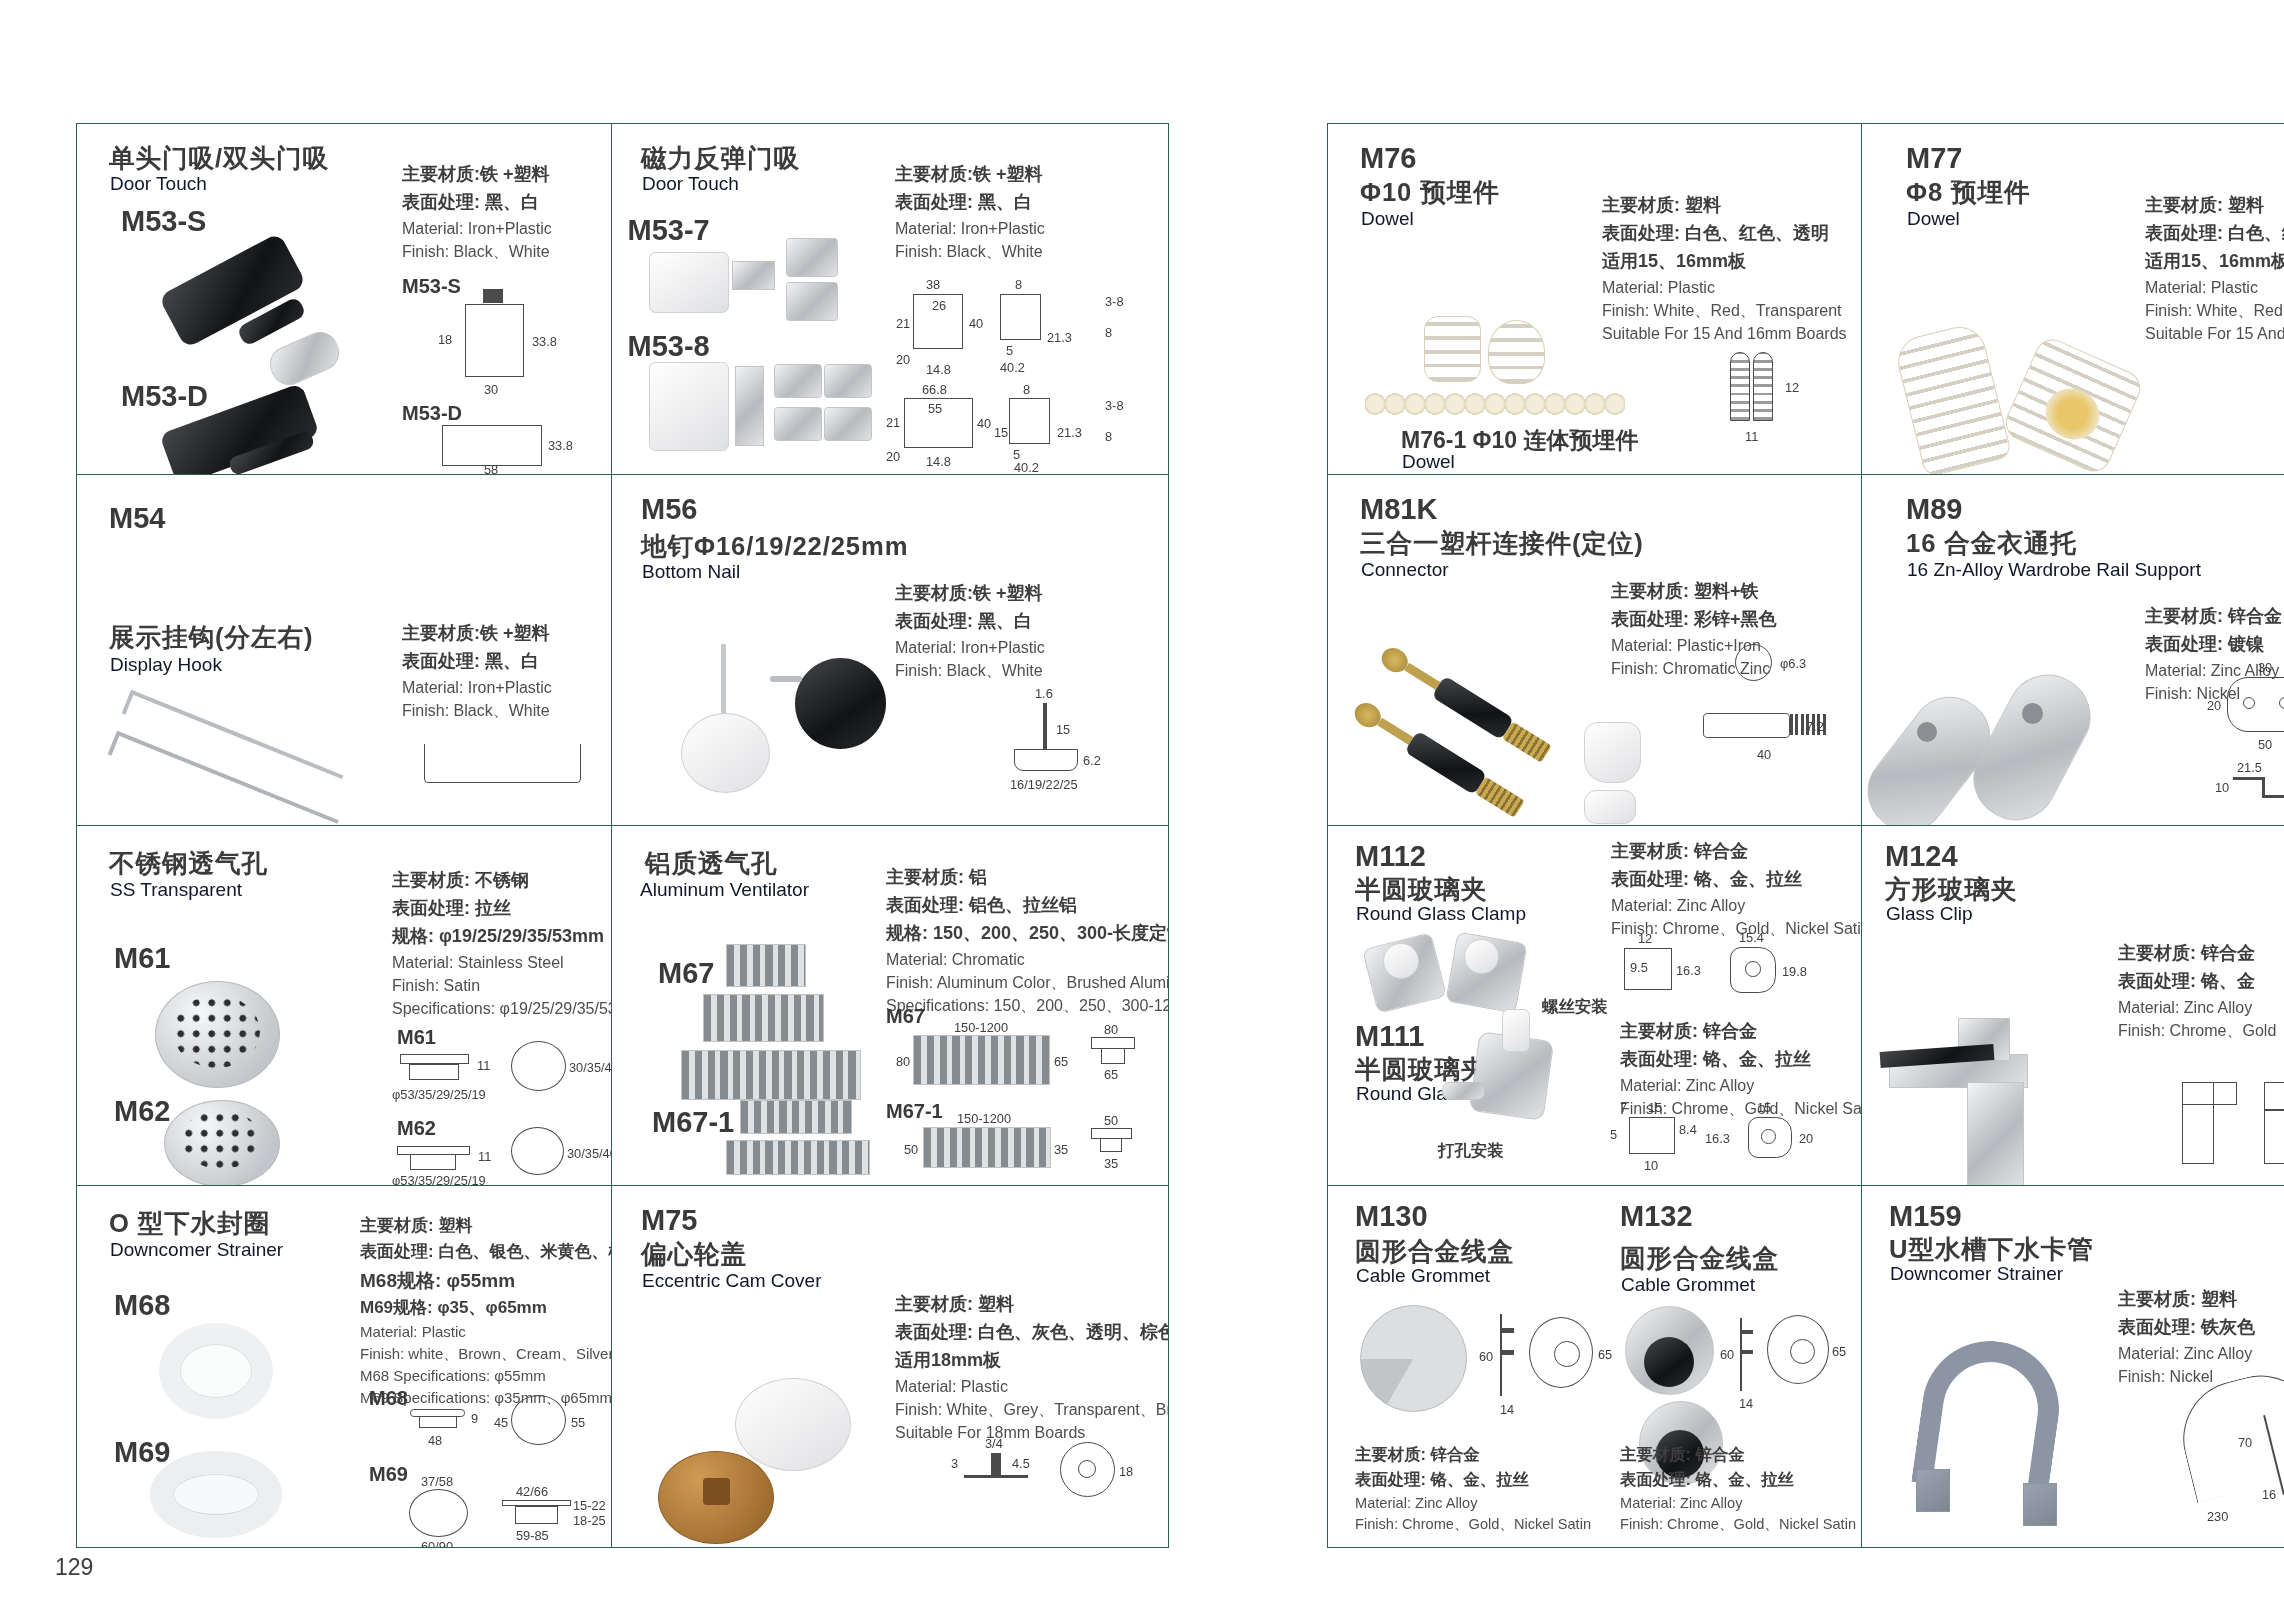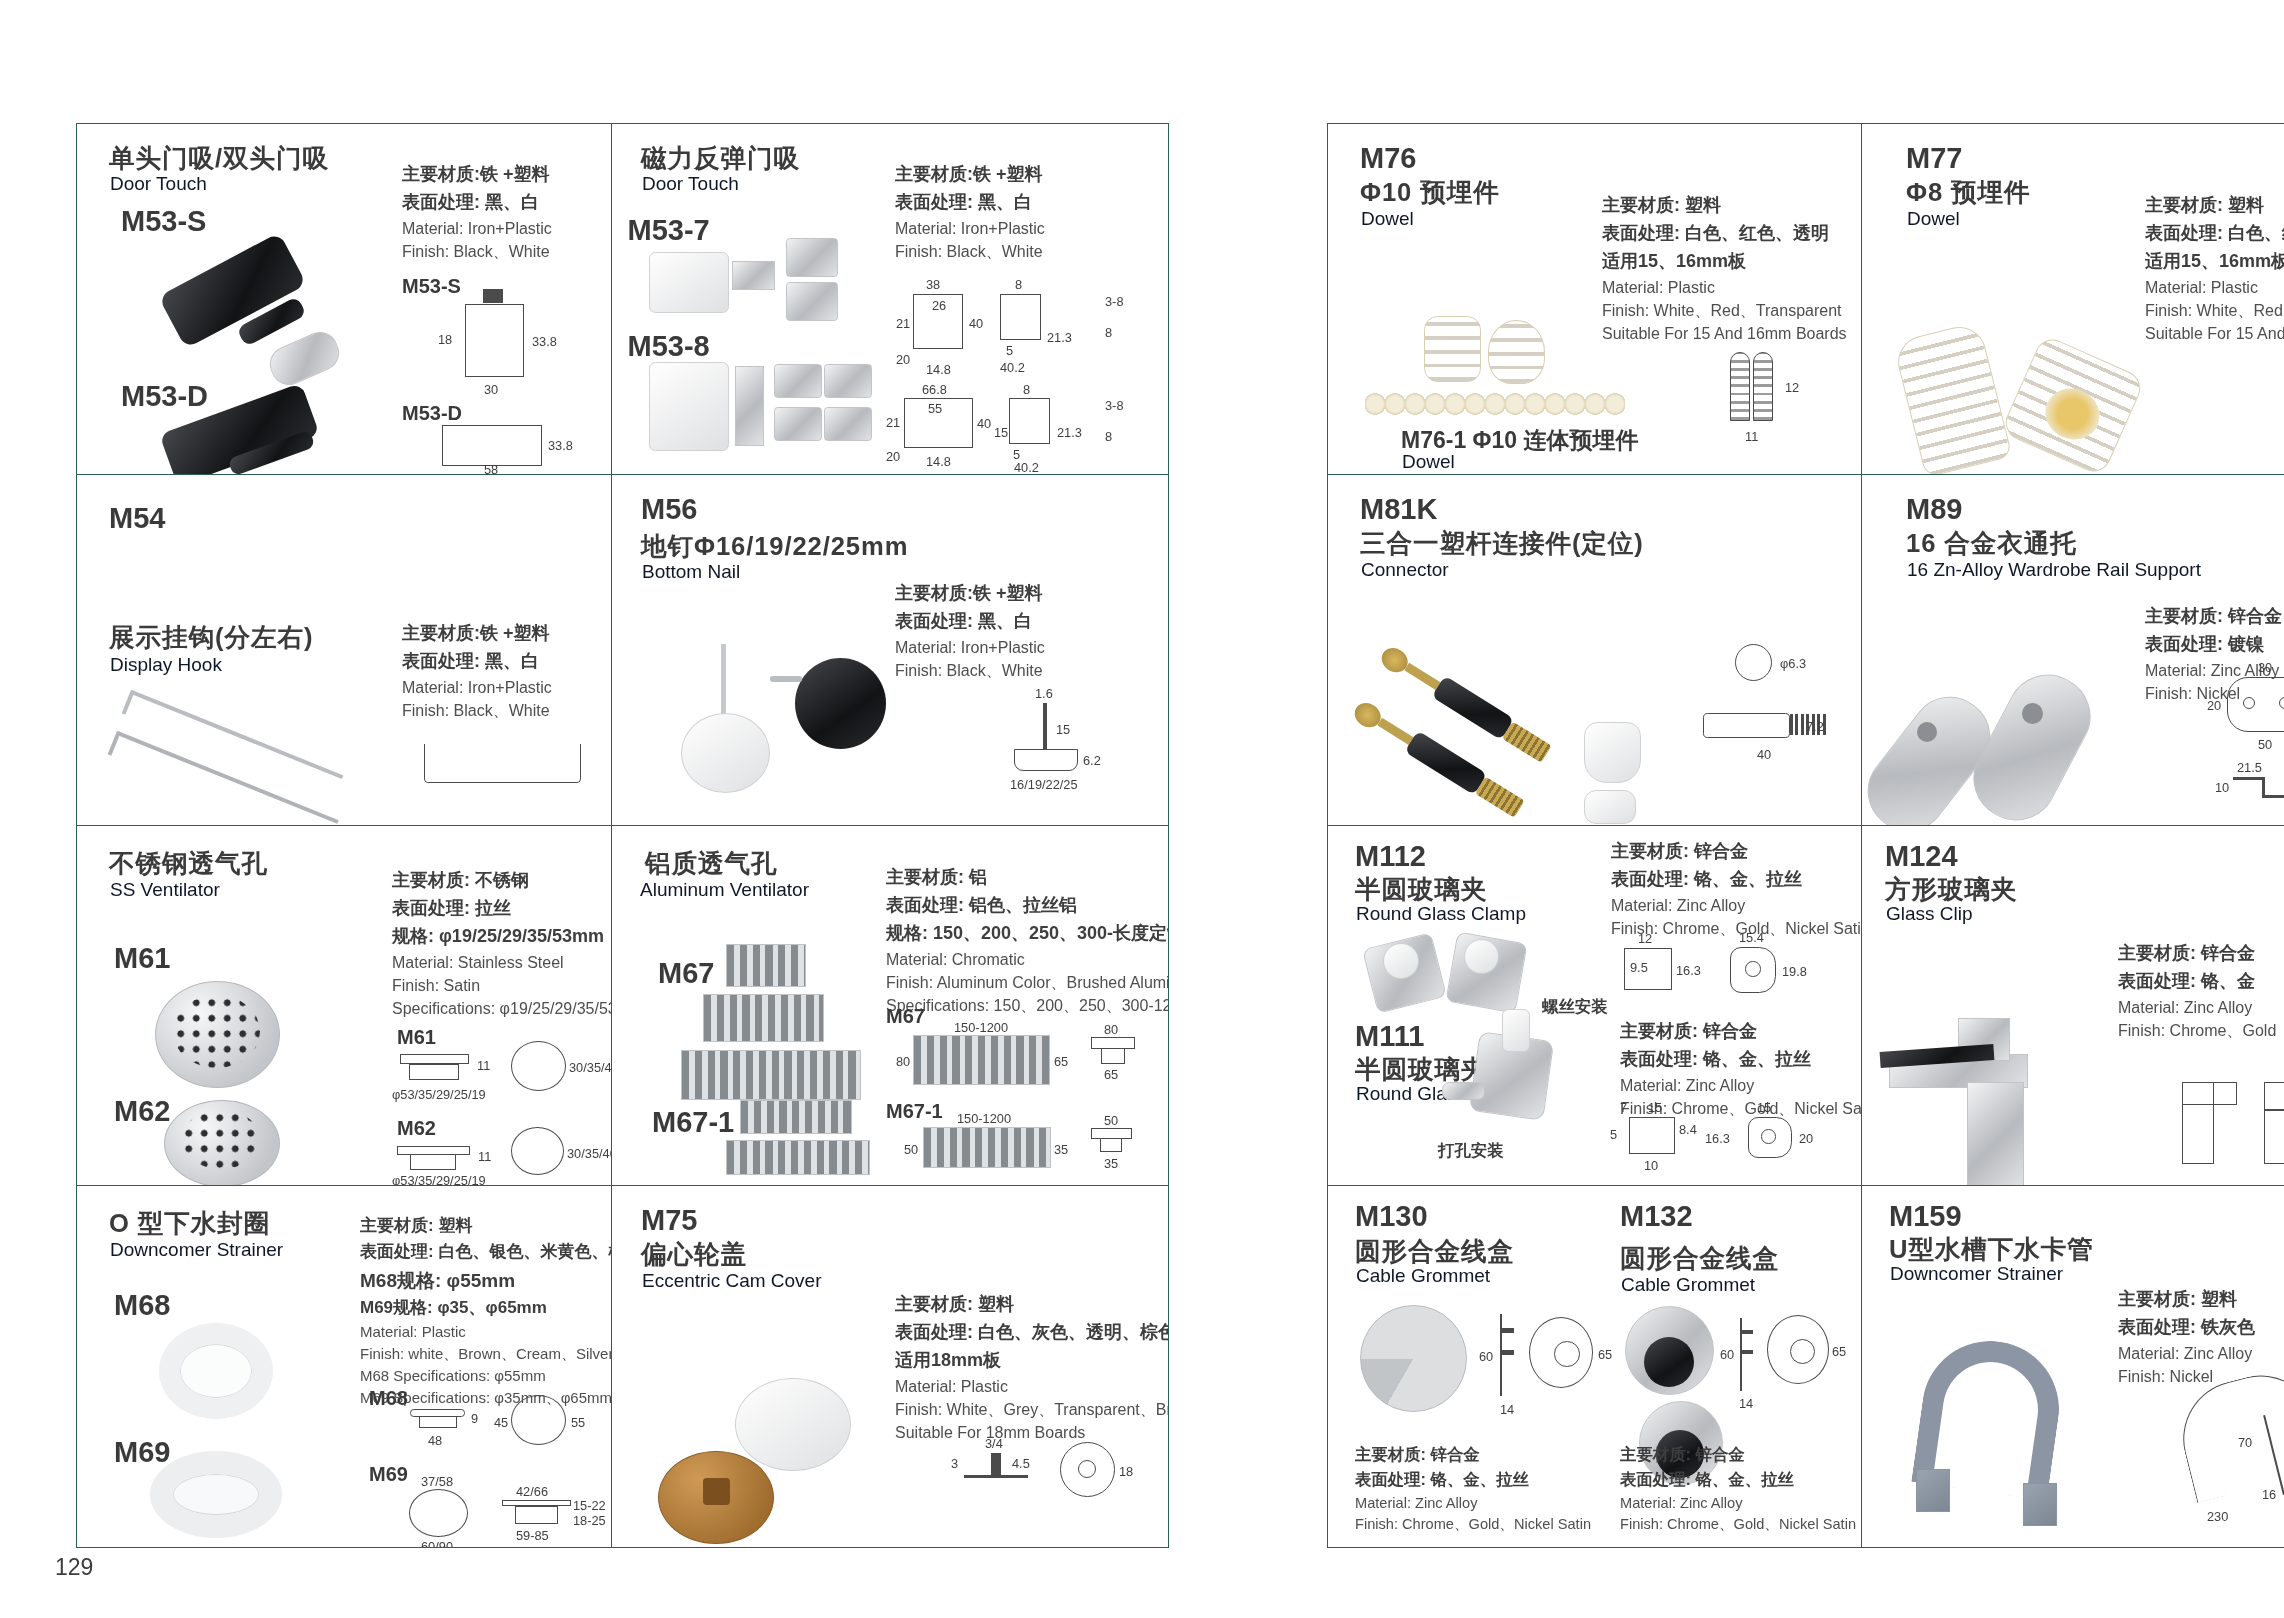--- a/index.html
+++ b/index.html
@@ -158,21 +158,21 @@
       <div class="dline" style="left:431px;top:228px;width:3.7px;height:46px"></div>
       <div class="dbox" style="left:402px;top:274px;width:64px;height:22px;border-radius:0 0 9px 9px"></div>
       <div class="dim" style="left:423px;top:211px">1.6</div>
       <div class="dim" style="left:444px;top:247px">15</div>
       <div class="dim" style="left:471px;top:278px">6.2</div>
       <div class="dim" style="left:398px;top:302px">16/19/22/25</div>
     </div>
 
     <div class="cell br bb">
       <div class="pos tzh" style="left:32px;top:20px">不锈钢透气孔</div>
-      <div class="pos ten" style="left:33px;top:53px">SS Ventilator</div>
+      <div class="pos ten" style="left:33px;top:53px">SS Transparent</div>
       <div class="pos code" style="left:37px;top:116px">M61</div>
       <div class="pos vent" style="left:78px;top:155px;width:123px;height:105px"></div>
       <div class="holes" style="left:96px;top:169px;width:87px;height:73px"></div>
       <div class="pos code" style="left:37px;top:269px">M62</div>
       <div class="pos vent" style="left:87px;top:274px;width:114px;height:85px"></div>
       <div class="holes" style="left:104px;top:284px;width:80px;height:59px"></div>
       <div class="pos" style="left:315px;top:41px">
         <div class="szh">主要材质: 不锈钢</div>
         <div class="szh">表面处理: 拉丝</div>
         <div class="szh">规格: φ19/25/29/35/53mm</div>
@@ -337,20 +337,26 @@
       <div class="pos cream ridges" style="left:46px;top:206px;width:87px;height:137px;border-radius:27px 27px 13.7px 13.7px;transform:rotate(-14deg)"></div>
       <div class="pos cream ridges" style="left:155px;top:228px;width:110px;height:105px;border-radius:18px;transform:rotate(24deg)"></div>
       <div class="pos rnd" style="left:183px;top:265px;width:55px;height:50px;background:radial-gradient(circle,#e8c66a 40%,#efe6cd 75%);transform:rotate(24deg)"></div>
 
     </div>
 
     <div class="cell br bb">
       <div class="pos code" style="left:32px;top:18px">M81K</div>
       <div class="pos tzh" style="left:32px;top:51px">三合一塑杆连接件(定位)</div>
       <div class="pos ten" style="left:33px;top:84px">Connector</div>
+      <div class="pos" style="left:283px;top:103px">
+        <div class="szh">主要材质: 塑料+铁</div>
+        <div class="szh">表面处理: 彩锌+黑色</div>
+        <div class="sen">Material: Plastic+Iron</div>
+        <div class="sen">Finish: Chromatic Zinc</div>
+      </div>
       <div class="pos" style="left:64px;top:164px;width:192px;height:32px;transform:rotate(32deg);transform-origin:left top">
         <div class="pos rnd" style="left:0;top:4.6px;width:27px;height:23px;background:radial-gradient(circle,#d8b85e,#a4863b)"></div>
         <div class="pos" style="left:27px;top:11px;width:37px;height:9px;background:#bda14e"></div>
         <div class="pos dark" style="left:64px;top:2.7px;width:82px;height:25.6px;border-radius:7.3px"></div>
         <div class="pos" style="left:146px;top:5.5px;width:46px;height:20px;background:repeating-linear-gradient(90deg,#caa952 0 3.7px,#8a7433 3.7px 6.4px);border-radius:3.7px"></div>
       </div>
       <div class="pos" style="left:37px;top:219px;width:192px;height:32px;transform:rotate(32deg);transform-origin:left top">
         <div class="pos rnd" style="left:0;top:4.6px;width:27px;height:23px;background:radial-gradient(circle,#d8b85e,#a4863b)"></div>
         <div class="pos" style="left:27px;top:11px;width:37px;height:9px;background:#bda14e"></div>
         <div class="pos dark" style="left:64px;top:2.7px;width:82px;height:25.6px;border-radius:7.3px"></div>

